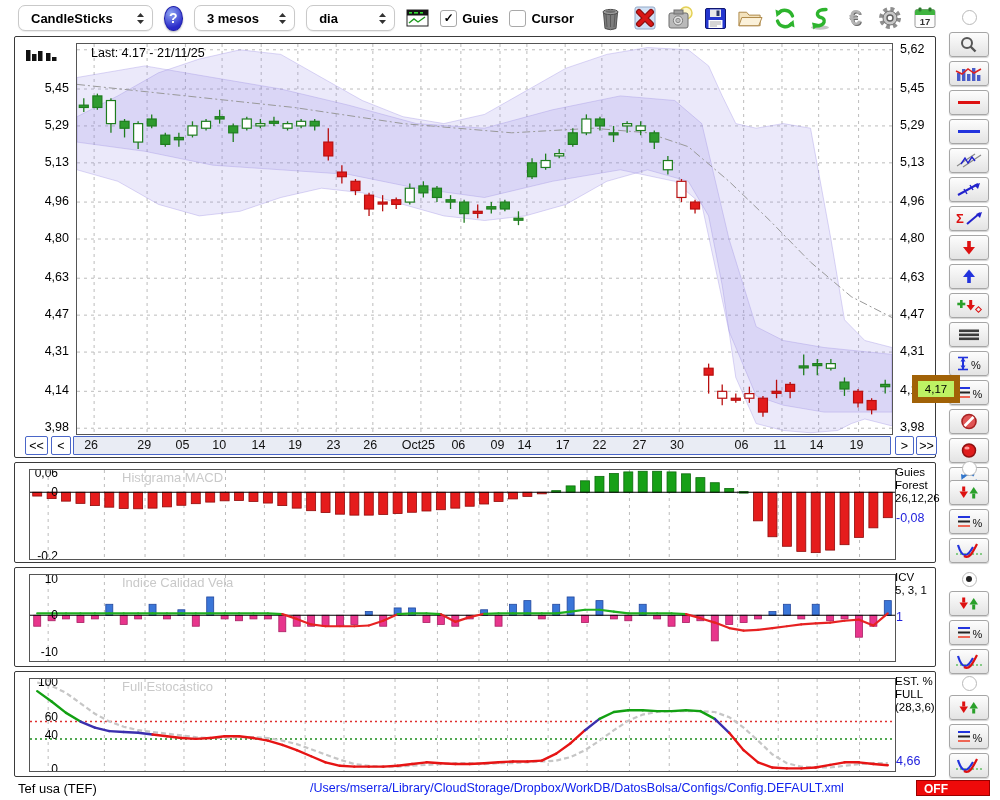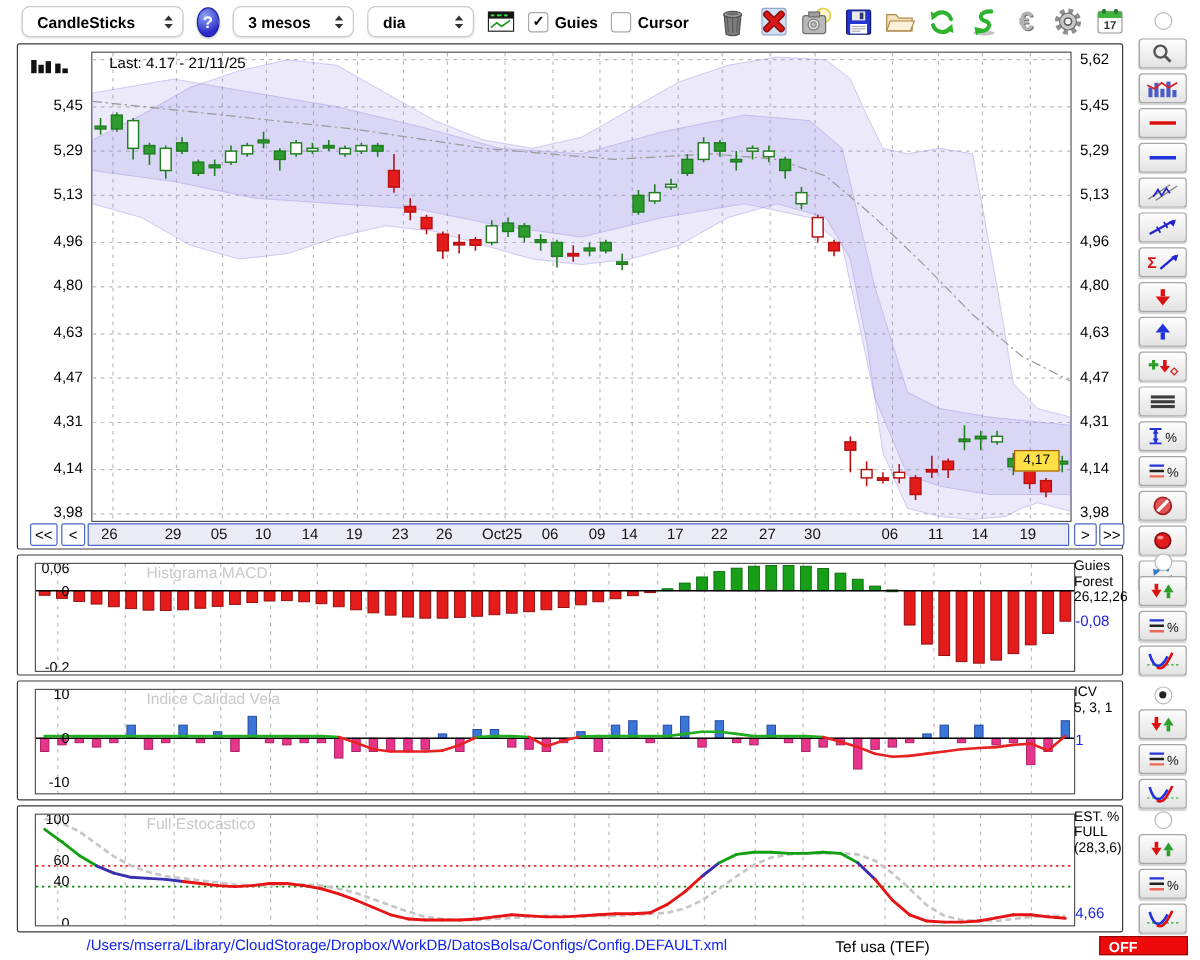--- a/index.html
+++ b/index.html
@@ -26,21 +26,21 @@
   
   .panel{position:absolute;left:14px;width:922px;border:1px solid #3a3a3a;border-radius:2px;background:#fff;box-sizing:border-box;}
   #main-panel{top:36px;height:422px;}
   #price-svg{position:absolute;left:61px;top:6px;border:1px solid #555;background:#fff;}
   #y-left{position:absolute;left:0;top:0;width:60px;height:400px;}
   #y-right{position:absolute;left:878px;top:0;width:44px;height:400px;}
   .ytick{position:absolute;font-size:12.5px;height:14px;line-height:14px;}
   #y-left .ytick{right:6px;}
   #y-right .ytick{left:7px;}
   #last-label{position:absolute;left:76px;top:9px;font-size:12.5px;font-weight:400;}
-  #price-tag{position:absolute;left:830px;width:36px;height:16px;background:#fde047;border:1px solid #a16207;font-size:11.5px;display:flex;align-items:center;justify-content:center;z-index:5;}
+  #price-tag{position:absolute;left:897px;width:36px;height:16px;background:#bef264;border:6px solid #a16207;font-size:11.5px;display:flex;align-items:center;justify-content:center;z-index:5;}
   #hist-icon{position:absolute;left:10px;top:8px;}
   
   #date-nav{position:absolute;left:0;top:398px;width:922px;height:24px;}
   .navbtn{position:absolute;top:1px;height:19px;background:#fff;border:1.5px solid #4a66c8;border-radius:2px;font-size:12.5px;display:flex;align-items:center;justify-content:center;box-sizing:border-box;}
   #date-strip{position:absolute;left:58px;top:1px;width:818px;height:19px;background:#e9ecf4;border:1.5px solid #4a66c8;border-radius:1px;box-sizing:border-box;}
   .dlabel{position:absolute;top:1px;font-size:12.5px;transform:translateX(-50%);color:#111;}
   
   .sub-svg{position:absolute;left:14px;top:6px;border:1px solid #555;background:#fff;}
   .ptitle{position:absolute;left:66px;top:7px;font-size:13px;color:#c9c9c9;z-index:3;margin-left:41px;}
   .rlabels{position:absolute;left:880px;top:3px;width:42px;font-size:11.5px;line-height:13px;color:#000;}
@@ -953,18 +953,18 @@
     <div class="ptitle">Full Estocastico</div>
     <div class="rlabels">
       <div>EST. %</div>
       <div>FULL</div>
       <div>(28,3,6)</div>
     </div>
     <div class="pvalue" style="top:82px">4,66</div>
   </div>
 
   <div id="status-bar">
+    <div id="sym">Tef usa (TEF)</div>
     <div id="cfg-path">/Users/mserra/Library/CloudStorage/Dropbox/WorkDB/DatosBolsa/Configs/Config.DEFAULT.xml</div>
-    <div id="sym">Tef usa (TEF)</div>
     <div id="off-badge">OFF</div>
   </div>
 
 </div>
 
 </body></html>

